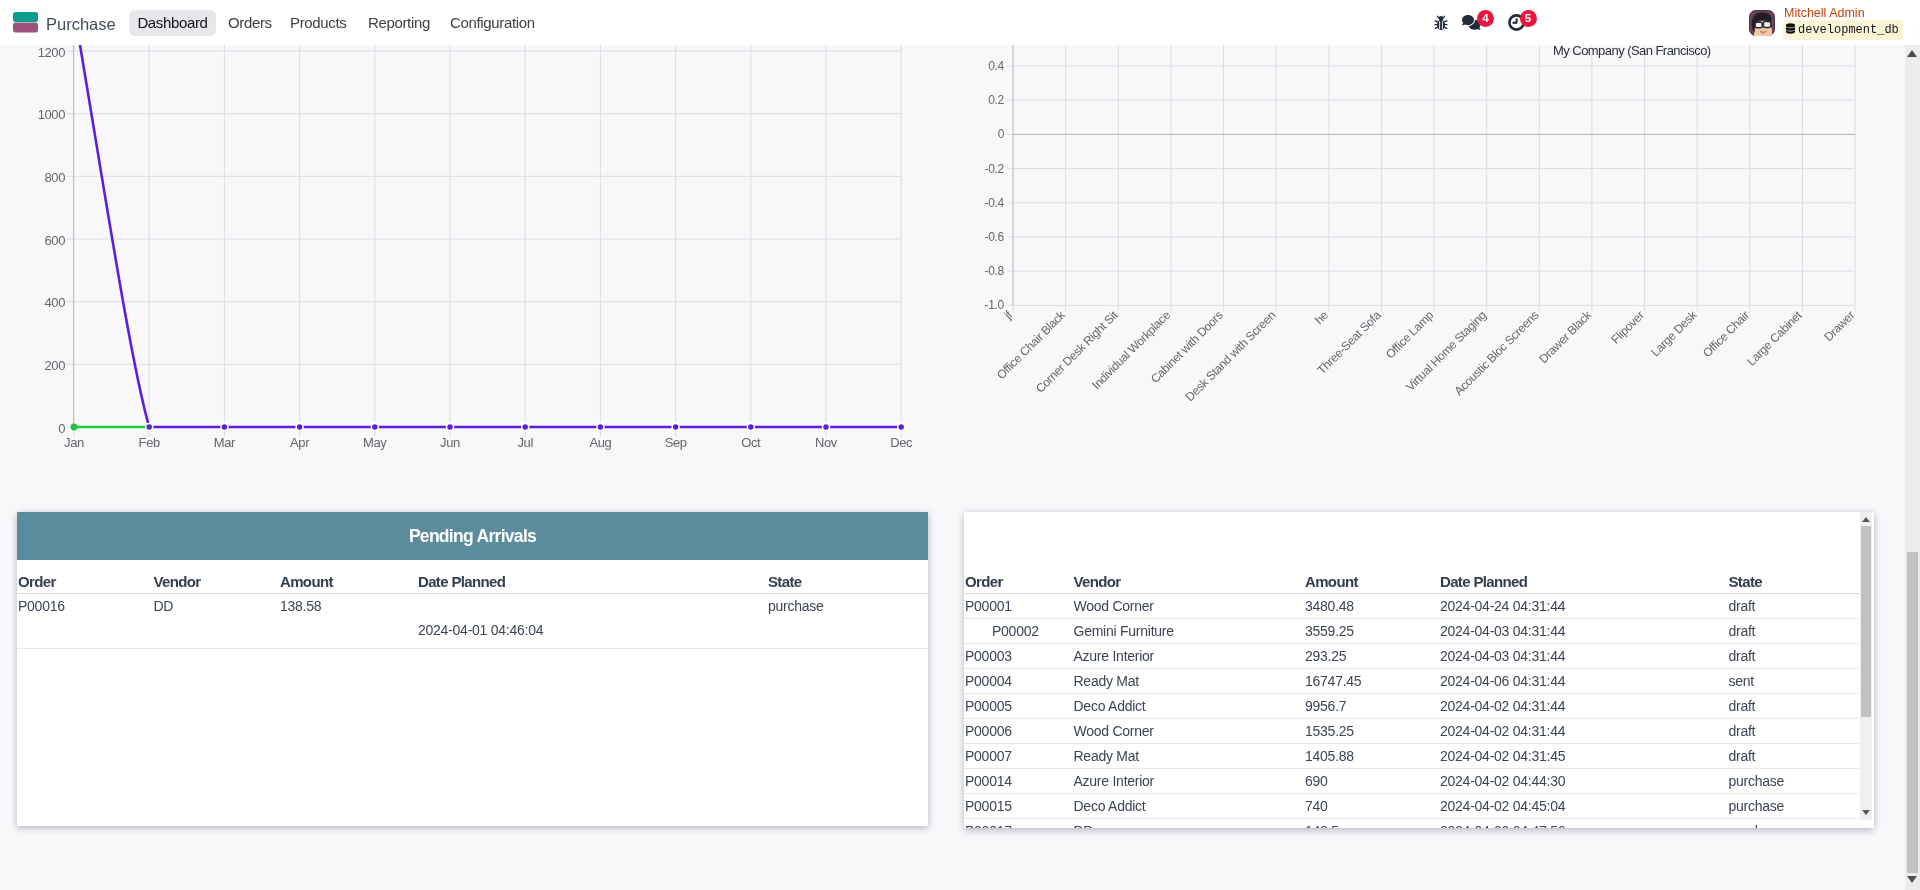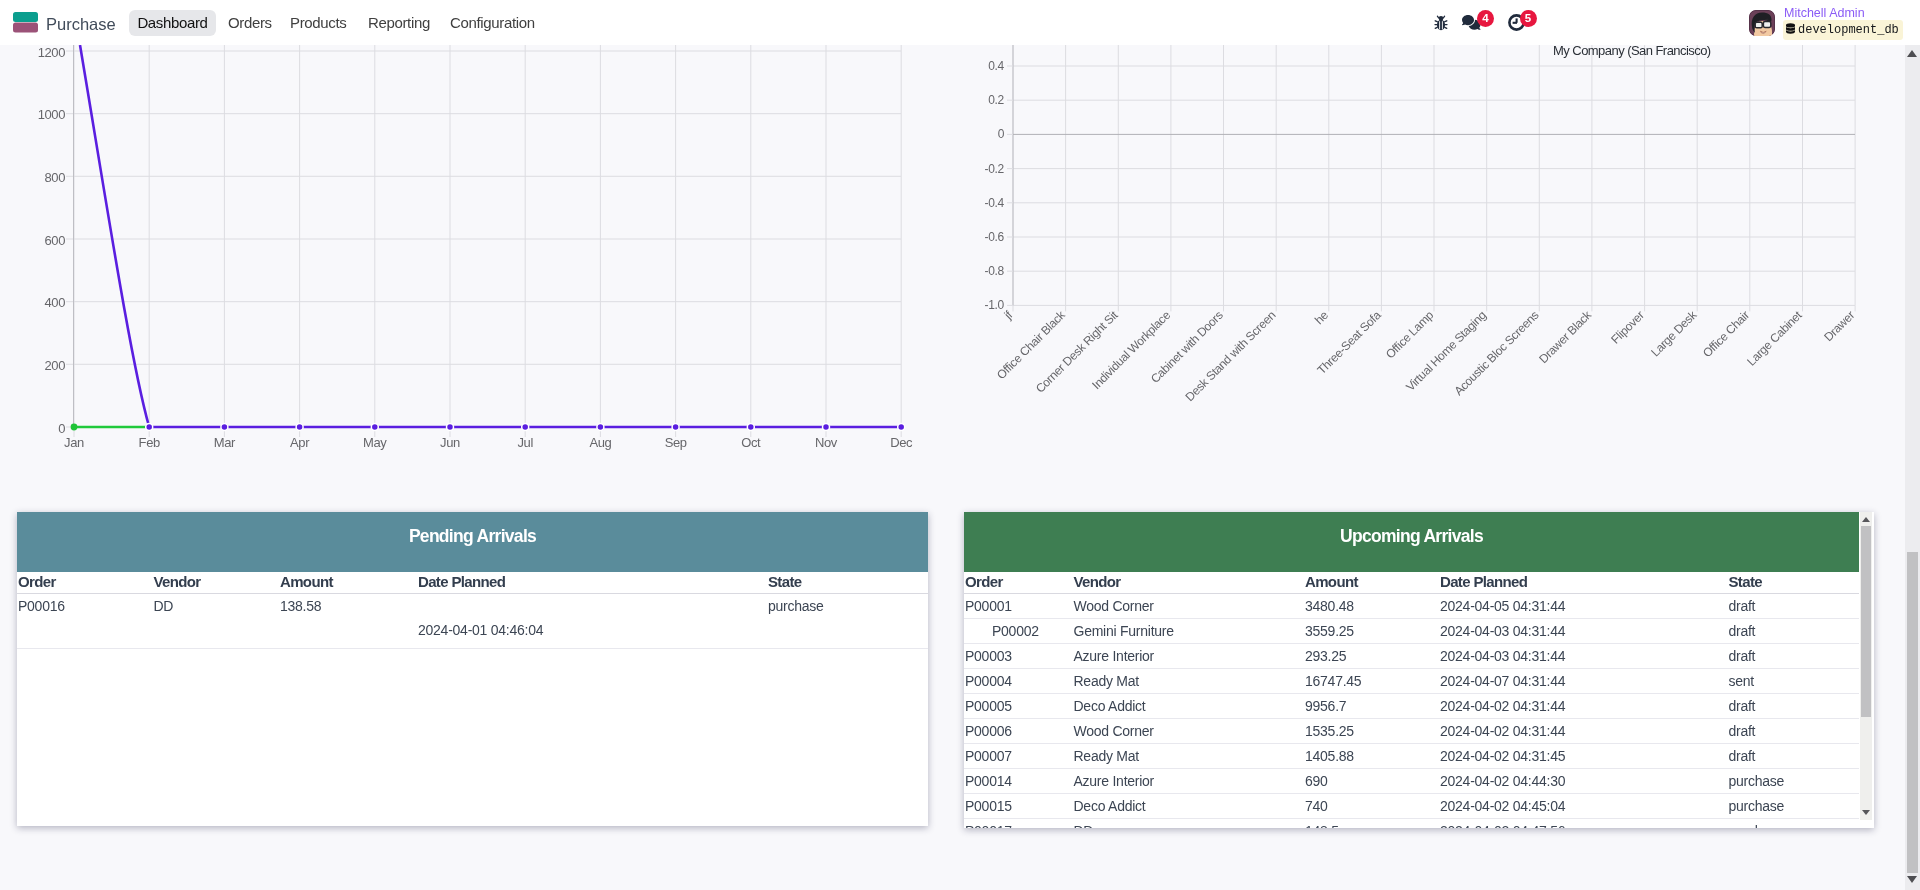--- a/index.html
+++ b/index.html
@@ -8,28 +8,28 @@
   #header { position:absolute; left:0; top:0; width:1920px; height:45px; background:#FFFFFF; z-index:5; }
   .hitem { position:absolute; }
   #appicon { left:13px; top:12px; width:25px; height:21px; }
   #brand { left:46px; top:1.5px; height:44px; line-height:44px; font-size:16.5px; color:#414C5A; }
   .nav { position:absolute; top:0; height:45px; line-height:45px; font-size:15px; letter-spacing:-0.35px; color:#404040; }
   #pill { position:absolute; left:129px; top:10px; width:87px; height:26px; background:#E6E7EA; border-radius:6px; text-align:center; line-height:26px; font-size:15px; letter-spacing:-0.35px; color:#111; }
   #ordersN { left:228px; } #productsN { left:290px; } #reportingN { left:368px; } #configN { left:450px; }
   #companyN { position:absolute; left:1553px; top:0; height:45px; line-height:45px; font-size:13px; letter-spacing:-0.55px; color:#2B3037;margin-top:28px; }
   .badge { position:absolute; width:17px; height:17px; background:#E7173F; border-radius:50%; color:#fff; font-size:11.5px; font-weight:bold; text-align:center; line-height:17px; }
   #avatar { position:absolute; left:1749px; top:10px; width:26px; height:26px; border-radius:6.5px; overflow:hidden; }
-  #uname { position:absolute; left:1784px; top:6px; font-size:12.5px; color:#8b5cf6; }
+  #uname { position:absolute; left:1784px; top:6px; font-size:12.5px; color:#c2410c; }
   #dbbadge { position:absolute; left:1783px; top:20px; height:20px; background:#FAF4D7; border-radius:3px; font-family:"Liberation Mono", monospace; font-size:12px; color:#15171A; line-height:20px; padding:0 4px 0 3px; }
   #content { position:absolute; left:0; top:45px; width:1920px; height:845px; background:#F8F8FB; }
   #charts { position:absolute; left:0; top:0; }
   .card { position:absolute; background:#FFFFFF; box-shadow:0 2px 7px rgba(35,35,70,0.32); }
   #lcard { left:17px; top:467px; width:911px; height:314px; }
   #rcard { left:964px; top:467px; width:910px; height:316px; }
-  .cardhead { height:60px; color:#fff; font-size:17.5px; letter-spacing:-0.7px; font-weight:bold; text-align:center; line-height:48px; }
+  .cardhead { height:48px; color:#fff; font-size:17.5px; letter-spacing:-0.7px; font-weight:bold; text-align:center; line-height:48px; }
   #lcard .cardhead { background:#5A8C9B; }
   #rcard .cardhead { background:#3E7E52; width:895px; }
   .thead { position:absolute; font-weight:bold; font-size:15px; letter-spacing:-0.65px; color:#333E4E; }
   .cell { position:absolute; font-size:14px; letter-spacing:-0.25px; color:#3C4553; }
   .hline { position:absolute; height:1px; background:#E8E8EE; }
   .hline2 { position:absolute; height:1px; background:#D9D9E0; }
   
   .sbtrack { position:absolute; background:#EFEFED; }
   .sbthumb { position:absolute; background:#C1C1C3; }
   .arr { position:absolute; width:0; height:0; }
@@ -211,49 +211,48 @@
 <div class="hline2" style="left:0; top:80.5px; width:911px;"></div>
 <div class="cell" style="left:1.0px; top:85.5px;">P00016</div>
 <div class="cell" style="left:136.5px; top:85.5px;">DD</div>
 <div class="cell" style="left:263.0px; top:85.5px;">138.58</div>
 <div class="cell" style="left:401.0px; top:85.5px;margin-top:24px;">2024-04-01 04:46:04</div>
 <div class="cell" style="left:751.0px; top:85.5px;">purchase</div>
 <div class="hline" style="left:0; top:135.5px; width:911px;"></div>
   </div>
 
   <div class="card" id="rcard" style="overflow:hidden;">
-<div class="cardhead">Upcoming Arrivals</div>
 <div class="thead" style="left:1.0px; top:60.5px;">Order</div>
 <div class="thead" style="left:109.5px; top:60.5px;">Vendor</div>
 <div class="thead" style="left:341.0px; top:60.5px;">Amount</div>
 <div class="thead" style="left:476.0px; top:60.5px;">Date Planned</div>
 <div class="thead" style="left:764.5px; top:60.5px;">State</div>
 <div class="hline2" style="left:0; top:80.5px; width:895px;"></div>
 <div class="cell" style="left:1.0px; top:85.5px;">P00001</div>
 <div class="cell" style="left:109.5px; top:85.5px;">Wood Corner</div>
 <div class="cell" style="left:341.0px; top:85.5px;">3480.48</div>
-<div class="cell" style="left:476.0px; top:85.5px;">2024-04-05 04:31:44</div>
+<div class="cell" style="left:476.0px; top:85.5px;">2024-04-24 04:31:44</div>
 <div class="cell" style="left:764.5px; top:85.5px;">draft</div>
 <div class="hline" style="left:0; top:106.0px; width:895px;"></div>
 <div class="cell" style="left:1.0px; top:110.5px;padding-left:27px;">P00002</div>
 <div class="cell" style="left:109.5px; top:110.5px;">Gemini Furniture</div>
 <div class="cell" style="left:341.0px; top:110.5px;">3559.25</div>
 <div class="cell" style="left:476.0px; top:110.5px;">2024-04-03 04:31:44</div>
 <div class="cell" style="left:764.5px; top:110.5px;">draft</div>
 <div class="hline" style="left:0; top:131.0px; width:895px;"></div>
 <div class="cell" style="left:1.0px; top:135.5px;">P00003</div>
 <div class="cell" style="left:109.5px; top:135.5px;">Azure Interior</div>
 <div class="cell" style="left:341.0px; top:135.5px;">293.25</div>
 <div class="cell" style="left:476.0px; top:135.5px;">2024-04-03 04:31:44</div>
 <div class="cell" style="left:764.5px; top:135.5px;">draft</div>
 <div class="hline" style="left:0; top:156.0px; width:895px;"></div>
 <div class="cell" style="left:1.0px; top:160.5px;">P00004</div>
 <div class="cell" style="left:109.5px; top:160.5px;">Ready Mat</div>
 <div class="cell" style="left:341.0px; top:160.5px;">16747.45</div>
-<div class="cell" style="left:476.0px; top:160.5px;">2024-04-07 04:31:44</div>
+<div class="cell" style="left:476.0px; top:160.5px;">2024-04-06 04:31:44</div>
 <div class="cell" style="left:764.5px; top:160.5px;">sent</div>
 <div class="hline" style="left:0; top:181.0px; width:895px;"></div>
 <div class="cell" style="left:1.0px; top:185.5px;">P00005</div>
 <div class="cell" style="left:109.5px; top:185.5px;">Deco Addict</div>
 <div class="cell" style="left:341.0px; top:185.5px;text-align:center;">9956.7</div>
 <div class="cell" style="left:476.0px; top:185.5px;">2024-04-02 04:31:44</div>
 <div class="cell" style="left:764.5px; top:185.5px;">draft</div>
 <div class="hline" style="left:0; top:206.0px; width:895px;"></div>
 <div class="cell" style="left:1.0px; top:210.5px;">P00006</div>
 <div class="cell" style="left:109.5px; top:210.5px;">Wood Corner</div>

